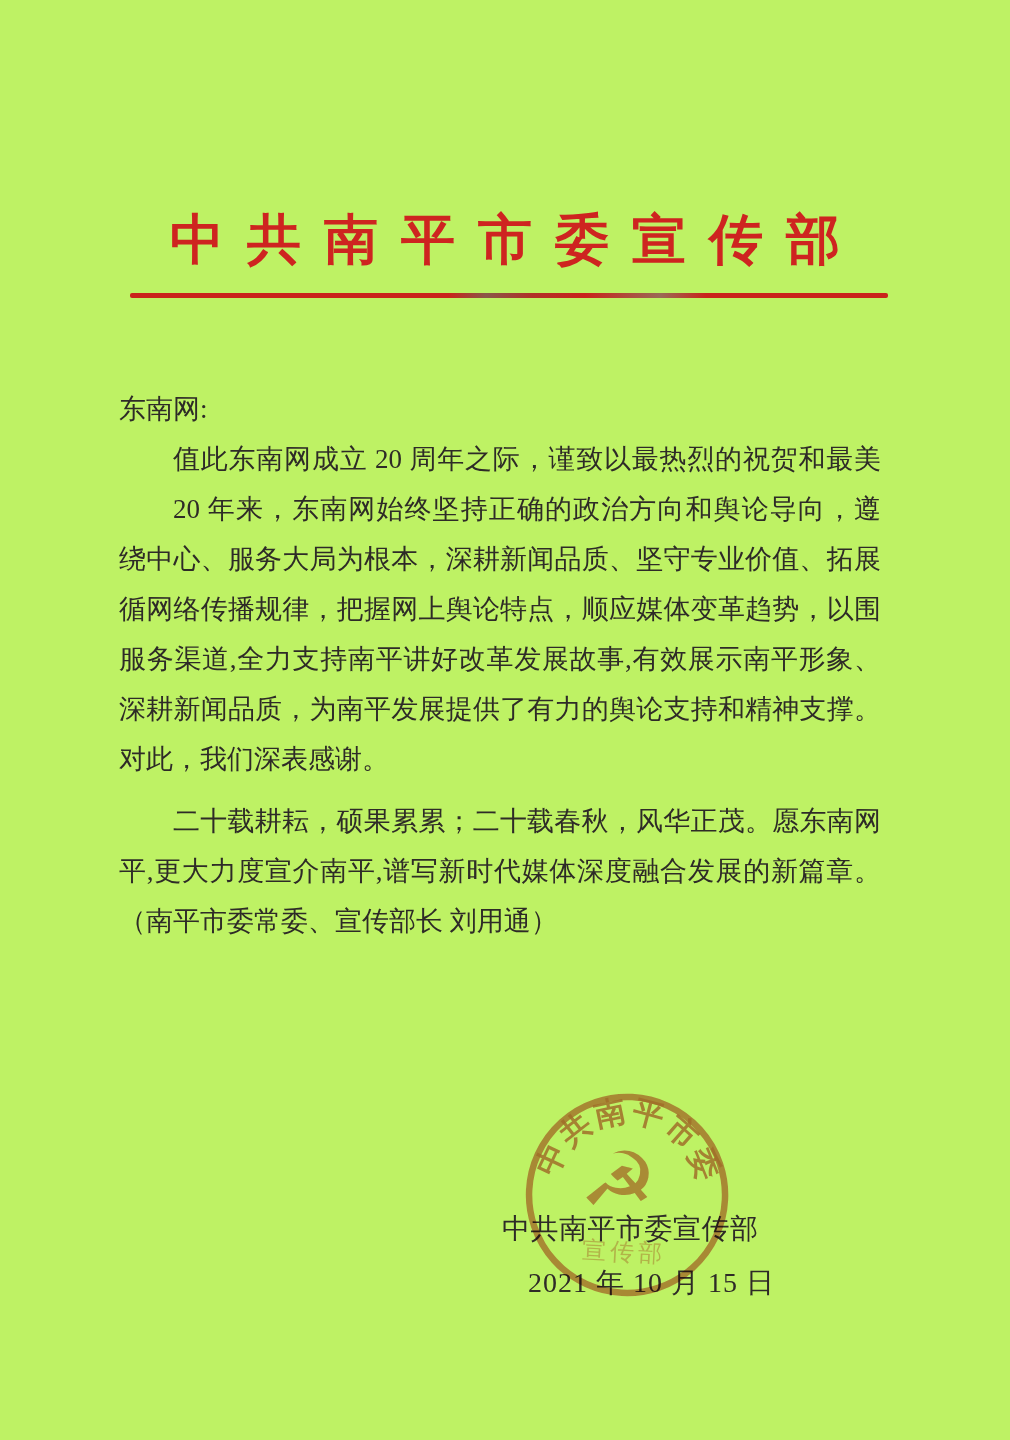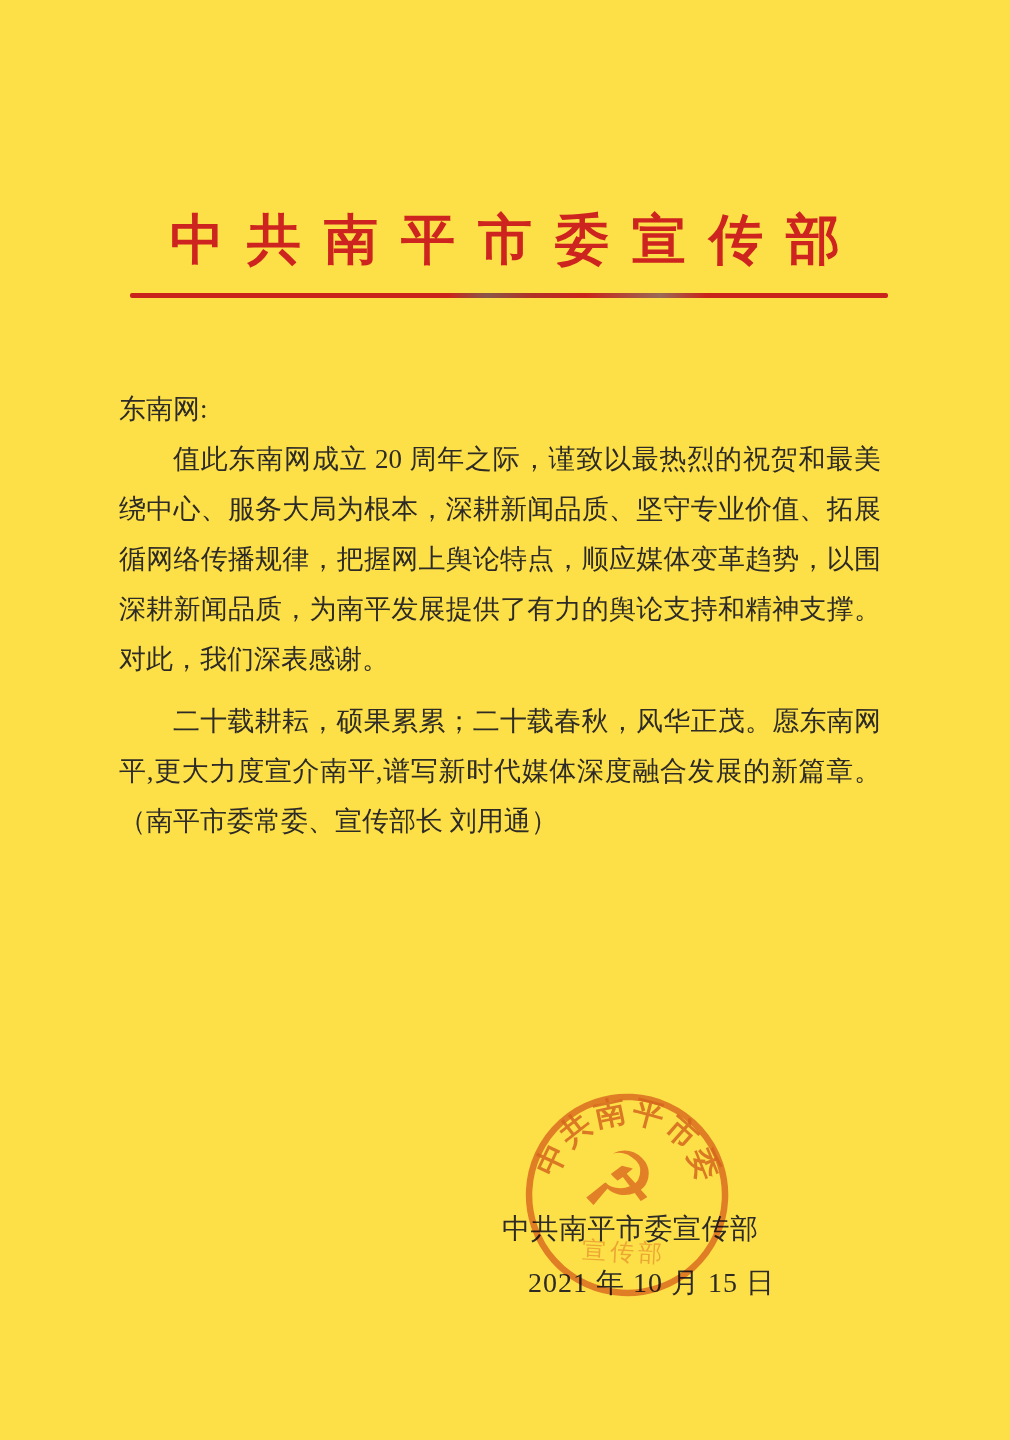--- a/index.html
+++ b/index.html
@@ -1,21 +1,21 @@
 <!DOCTYPE html>
 <html><head>
 <meta charset="utf-8">
 <style>
   html, body { margin: 0; padding: 0; background: #e8e8e8; }
   .page {
     position: relative;
     width: 1010px;
     height: 1440px;
     margin: 0 auto;
-    background: #fde047;
+    background: #bef264;
     overflow: hidden;
     font-family: "Liberation Serif", "DejaVu Serif", serif;
   }
   .letterhead-title {
     position: absolute;
     top: 204px;
     left: 0;
     right: 0;
     text-align: center;
     font-size: 54px;
@@ -94,22 +94,24 @@
 
 <div class="page">
 
   <div class="letterhead-title">中共南平市委宣传部</div>
 
   <div class="letterhead-rule"></div>
 
   <div class="letter-body">
     <div class="line">东南网:</div>
     <div class="line j ind">值此东南网成立 20 周年之际，谨致以最热烈的祝贺和最美</div>
+    <div class="line j ind">20 年来，东南网始终坚持正确的政治方向和舆论导向，遵</div>
     <div class="line j">绕中心、服务大局为根本，深耕新闻品质、坚守专业价值、拓展</div>
     <div class="line j">循网络传播规律，把握网上舆论特点，顺应媒体变革趋势，以围</div>
+    <div class="line j">服务渠道,全力支持南平讲好改革发展故事,有效展示南平形象、</div>
     <div class="line j">深耕新闻品质，为南平发展提供了有力的舆论支持和精神支撑。</div>
     <div class="line">对此，我们深表感谢。</div>
     <div class="line j ind gap">二十载耕耘，硕果累累；二十载春秋，风华正茂。愿东南网</div>
     <div class="line j">平,更大力度宣介南平,谱写新时代媒体深度融合发展的新篇章。</div>
     <div class="line">（南平市委常委、宣传部长 刘用通）</div>
   </div>
 
   <div class="signature-org">中共南平市委宣传部</div>
 
   <div class="signature-date">2021 年 10 月 15 日</div>

